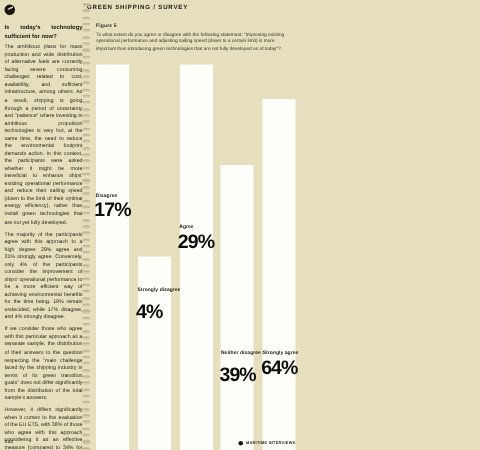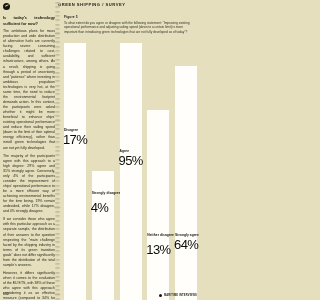--- a/index.html
+++ b/index.html
@@ -77,21 +77,21 @@
     position:absolute;left:0;top:0;width:100%;
     background:#fffefa;
   }
   .bar-label{
     position:absolute;left:1px;width:44px;
     font-size:3.3px;font-weight:700;line-height:1.25;
     color:#16160f;letter-spacing:.05px;
   }
   .bar-value{
     position:absolute;left:0px;
-    font-size:13px;font-weight:400;line-height:1;
+    font-size:13px;font-weight:700;line-height:1;
     color:#0d0d08;letter-spacing:-.6px;
   }
 
   
   .footer-mark{
     position:absolute;right:3px;bottom:3px;
     display:flex;align-items:center;gap:1.6px;
   }
   .footer-mark .fm-dot{
     width:3.4px;height:3.4px;border-radius:50%;background:#16160f;
@@ -206,26 +206,26 @@
       <div class="bar-value" style="left: 1.9px; top: 90px;">17%</div>
       <div class="bar-track" style="left: 30.7px; width: 22px;">
         <div class="bar" style="top: 128px; height: 129px; background: rgb(255, 254, 250);"></div>
       </div>
       <div class="bar-label" style="left: 30.7px; top: 148px;">Strongly disagree</div>
       <div class="bar-value" style="left: 29.7px; top: 158px;">4%</div>
       <div class="bar-track" style="left: 58.5px; width: 22px;">
         <div class="bar" style="top: 0px; height: 257px; background: rgb(255, 254, 250);"></div>
       </div>
       <div class="bar-label" style="left: 58.5px; top: 106px;">Agree</div>
-      <div class="bar-value" style="left: 57.5px; top: 111px;">95%</div>
+      <div class="bar-value" style="left: 57.5px; top: 111px;">29%</div>
       <div class="bar-track" style="left: 86.3px; width: 22px;">
         <div class="bar" style="top: 67px; height: 190px; background: rgb(255, 254, 250);"></div>
       </div>
       <div class="bar-label" style="left: 86.3px; top: 190px;">Neither disagree nor agree</div>
-      <div class="bar-value" style="left: 85.3px; top: 200px;">13%</div>
+      <div class="bar-value" style="left: 85.3px; top: 200px;">39%</div>
       <div class="bar-track" style="left: 114.1px; width: 22px;">
         <div class="bar" style="top: 23px; height: 234px; background: rgb(255, 254, 250);"></div>
       </div>
       <div class="bar-label" style="left: 114.1px; top: 190px;">Strongly agree</div>
       <div class="bar-value" style="left: 113.1px; top: 195px;">64%</div>
     </div>
 
   <div class="footer-mark">
     <span class="fm-dot"></span>
     <span class="fm-text">MARITIME INTERVIEWS</span>

